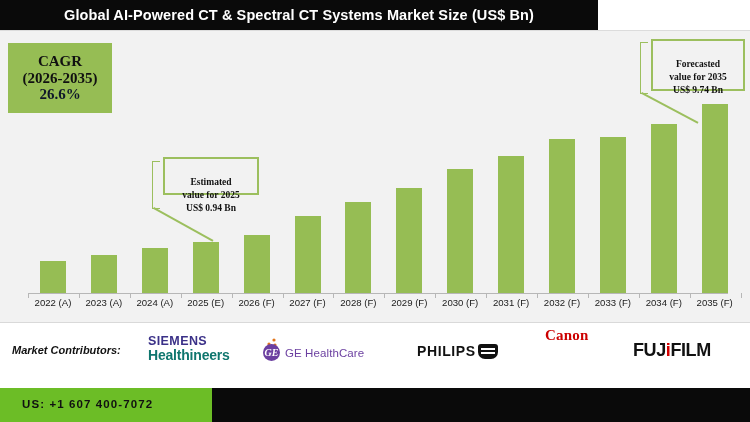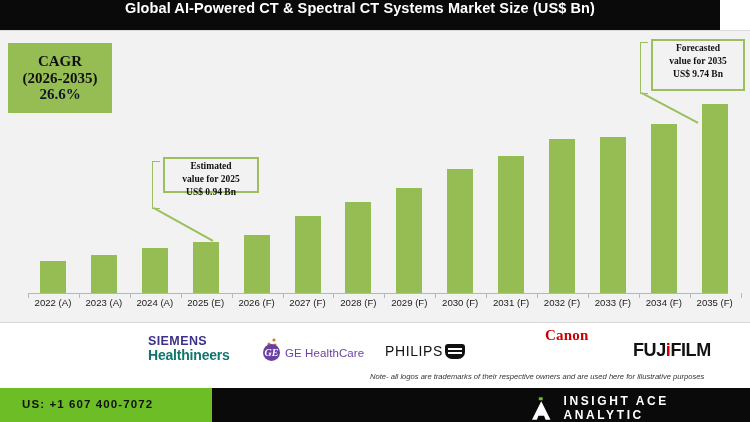--- a/index.html
+++ b/index.html
@@ -5,23 +5,23 @@
   html,body{margin:0;padding:0;}
   body{
     width:750px;height:422px;overflow:hidden;
     background:#ffffff;
     font-family:"Liberation Sans", sans-serif;
   }
   #root{position:relative;width:750px;height:422px;background:#ffffff;}
 
   
   .title-bar{
-    position:absolute;left:0;top:0;width:720px;height:30px;
+    position:absolute;left:0;top:0;width:598px;height:30px;
     background:#0a0a0a;
-    display:flex;justify-content:center;
+    display:flex;align-items:center;justify-content:center;
   }
   .title-bar .title-text{
     color:#ffffff;font-size:14.5px;font-weight:bold;letter-spacing:.1px;
     font-family:"Liberation Sans", sans-serif;
   }
 
   
   .plot-panel{
     position:absolute;left:0;top:30px;width:750px;height:292px;
     background:#f2f2f2;
@@ -54,21 +54,21 @@
   .cagr-box .l3{color:#0f172a;font-size:15px;font-weight:bold;}
 
   
   .callout{
     position:absolute;
     background:#f2f2f2;
     border:2px solid #9cbf5e;
     font-family:"Liberation Serif", serif;
     color:#111111;font-size:9.5px;font-weight:bold;
     text-align:center;line-height:1.38;
-    padding:1px 6px;
+    padding:17px 6px;
     box-sizing:border-box;
   }
   .leader{
     position:absolute;background:#9cbf5e;transform-origin:0 0;height:1.6px;
   }
   .bracket{
     position:absolute;border:1.6px solid #9cbf5e;border-right:none;
   }
 
   
@@ -107,21 +107,21 @@
     background:#6b3fa0;color:#ffffff;
     font-family:"Liberation Serif", serif;
     font-size:10px;font-style:italic;font-weight:bold;
     display:flex;align-items:center;justify-content:center;
   }
   .ge .ge-text{font-size:11.5px;color:#6b3fa0;letter-spacing:.1px;}
 
   
   .philips{left:385px;top:20px;display:flex;align-items:center;gap:2px;}
   .philips .ph-text{
-    font-size:14px;font-weight:normal;color:#111111;letter-spacing:.6px;
+    font-size:14px;font-weight:bold;color:#111111;letter-spacing:.6px;margin-left:32px;
   }
   .philips .shield{
     width:20px;height:15px;background:#111111;border-radius:3px 3px 7px 7px;
     position:relative;
   }
   .philips .shield:after{
     content:"";position:absolute;left:3px;top:4px;width:14px;height:2px;
     background:#ffffff;box-shadow:0 4px 0 #ffffff;
   }
 
@@ -243,20 +243,21 @@
       <div class="xlab" style="left: 379.3px;">2029 (F)</div>
       <div class="xlab" style="left: 430.2px;">2030 (F)</div>
       <div class="xlab" style="left: 481.1px;">2031 (F)</div>
       <div class="xlab" style="left: 532px;">2032 (F)</div>
       <div class="xlab" style="left: 582.9px;">2033 (F)</div>
       <div class="xlab" style="left: 633.8px;">2034 (F)</div>
       <div class="xlab" style="left: 684.7px;">2035 (F)</div>
     </div>
 
   <div class="contrib">
+    <div class="contrib-label">Market Contributors:</div>
 
     <div class="logo siemens">
       <div class="s1">SIEMENS</div>
       <div class="s2">Healthineers</div>
       <svg class="dots" viewBox="0 0 16 22">
         <circle cx="11" cy="2" r="1.6" fill="#e2761c"></circle>
         <circle cx="6" cy="6" r="1.6" fill="#e2761c"></circle>
         <circle cx="12" cy="7" r="1.6" fill="#e2761c"></circle>
         <circle cx="8" cy="11" r="1.6" fill="#e2761c"></circle>
         <circle cx="13" cy="12" r="1.6" fill="#e2761c"></circle>
@@ -278,27 +279,19 @@
     <div class="logo canon">
       <div class="cn-text">Canon</div>
     </div>
 
     <div class="logo fuji">
       <span>FUJ</span>
       <span class="bang">i</span>
       <span>FILM</span>
     </div>
 
-    <div class="note">Note- all logos are trademarks of their respective owners and are used here for illustrative purposes</div>
   </div>
 
   <div class="footer">
     <div class="footer-green"></div>
     <div class="footer-phone">US: +1 607 400-7072</div>
-    <div class="brand">
-      <svg class="mark" viewBox="0 0 21 23">
-        <rect x="8" y="0" width="4" height="3" fill="#6cbd26"></rect>
-        <path d="M10.5 4 L1 23 H6 L7.6 19 H13.4 L15 23 H20 Z M8.8 15.6 H12.2 L10.5 11.4 Z" fill="#ffffff"></path>
-      </svg>
-      <div class="brand-text">INSIGHT ACE ANALYTIC</div>
-    </div>
   </div>
 </div>
 
 </body></html>

